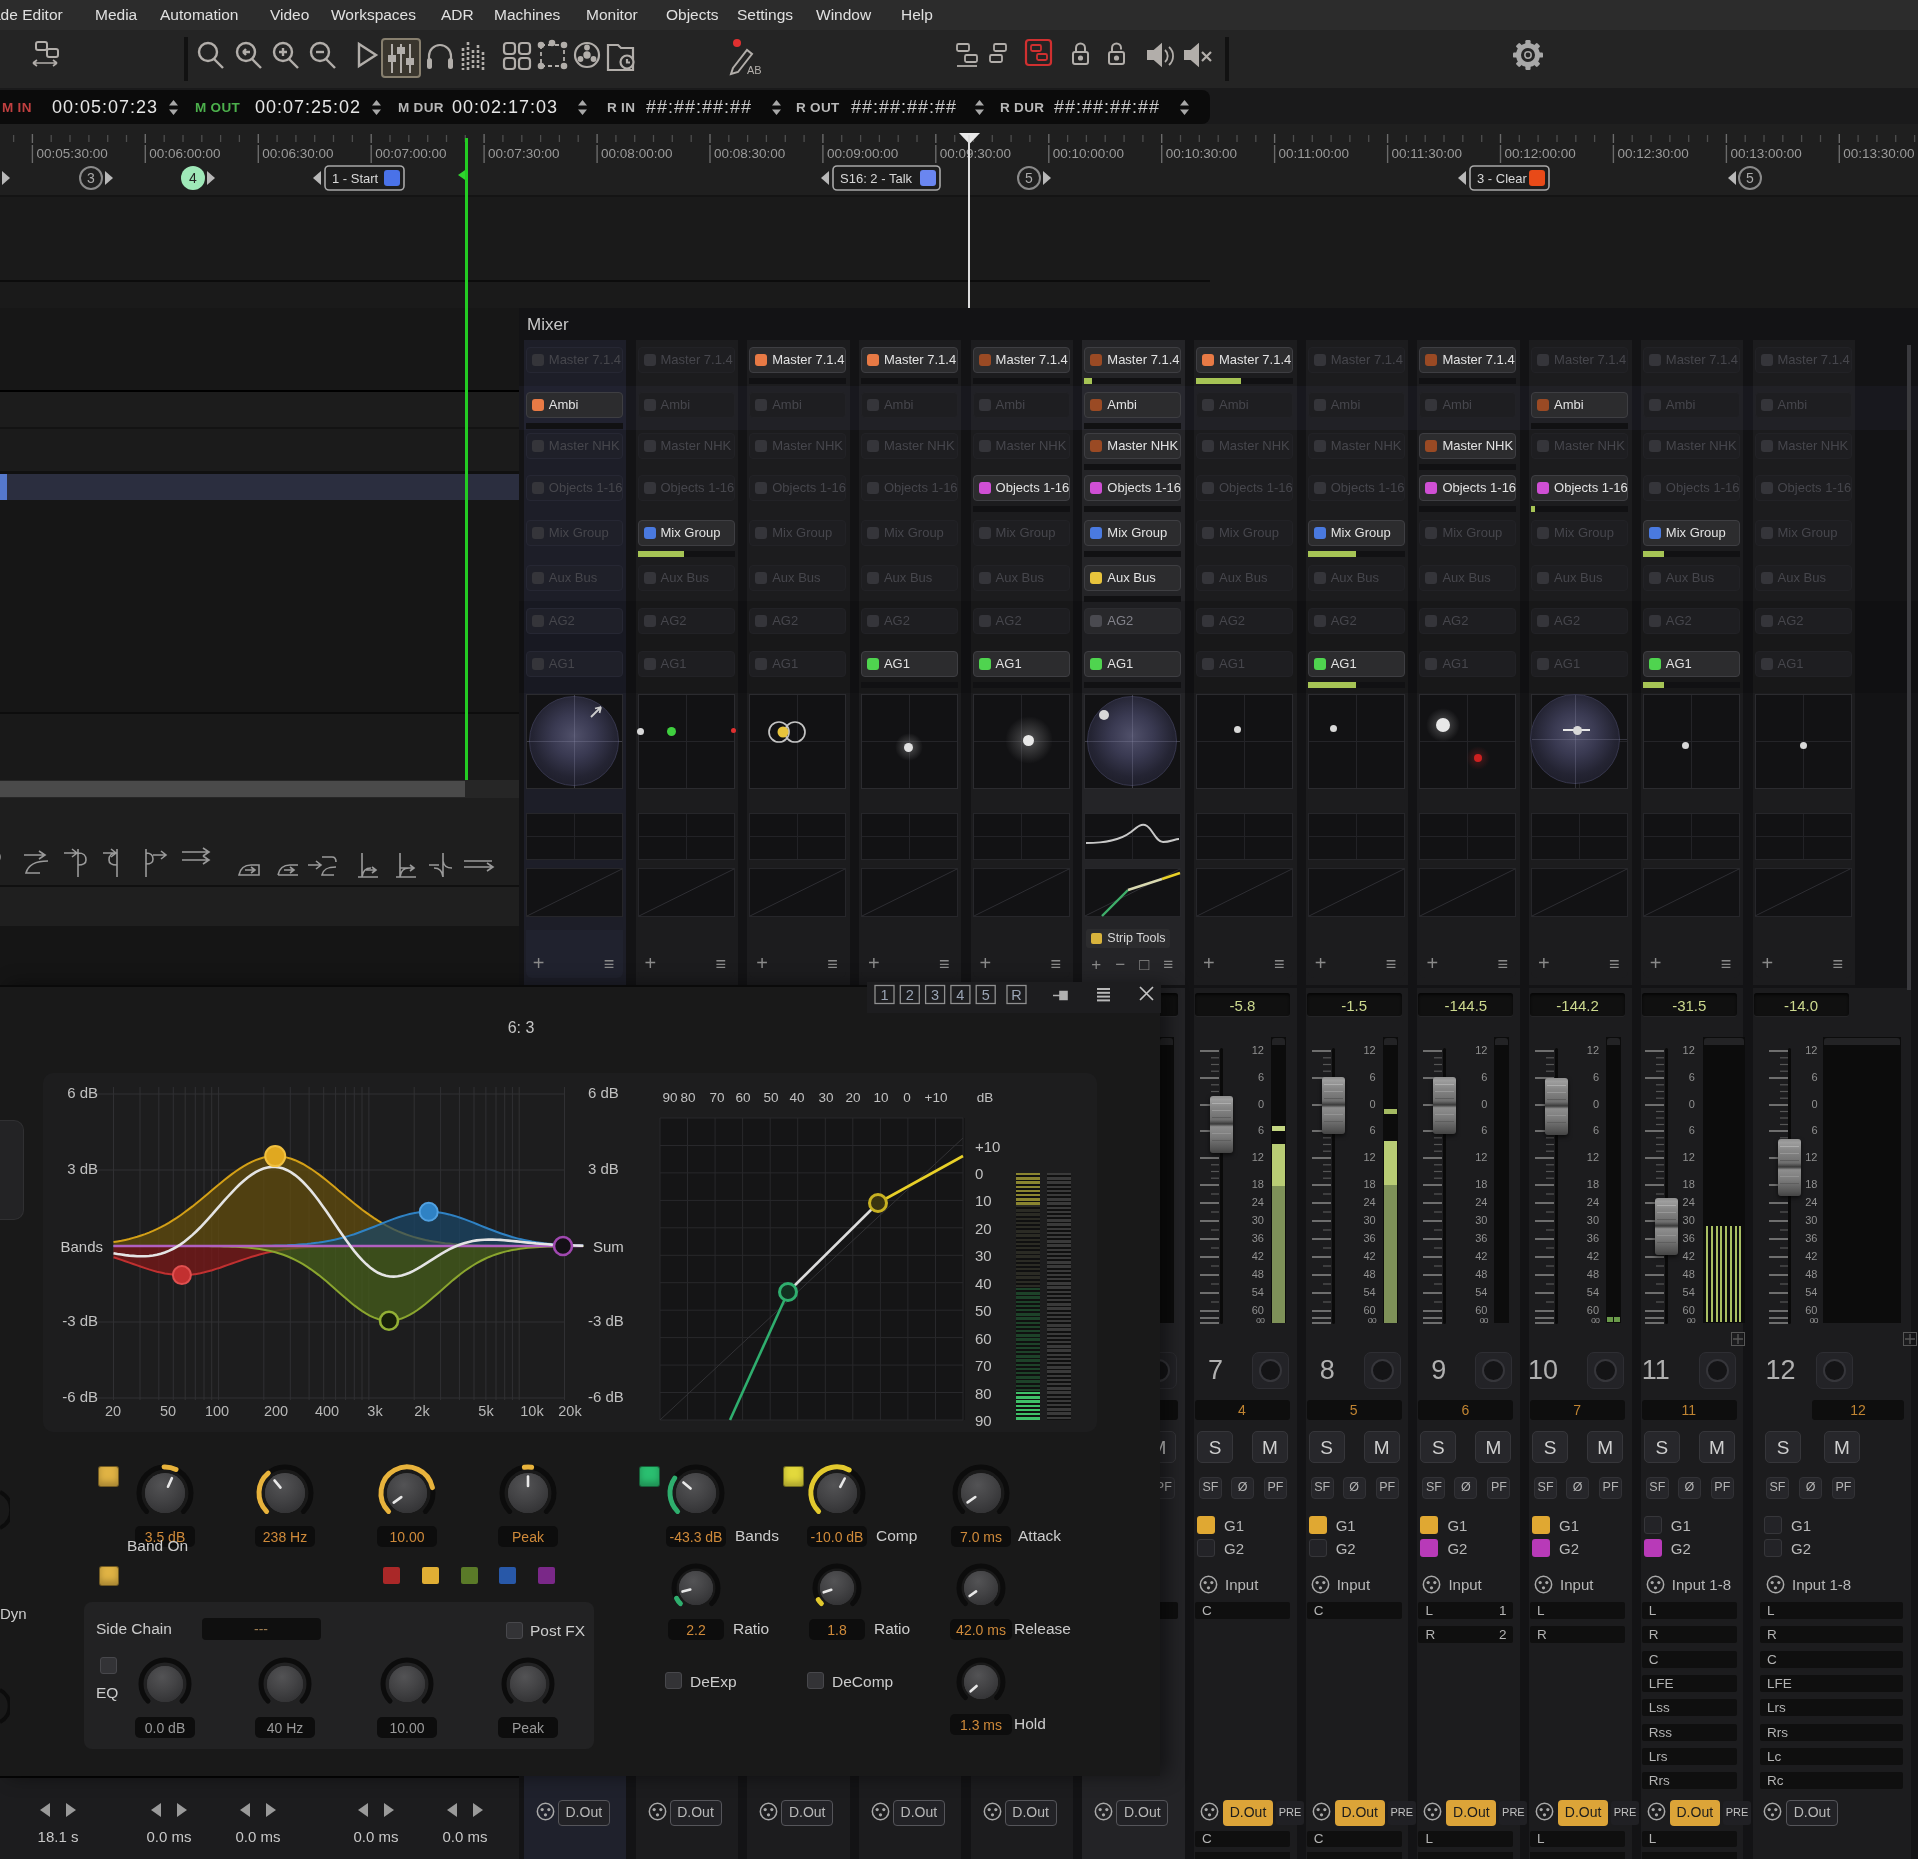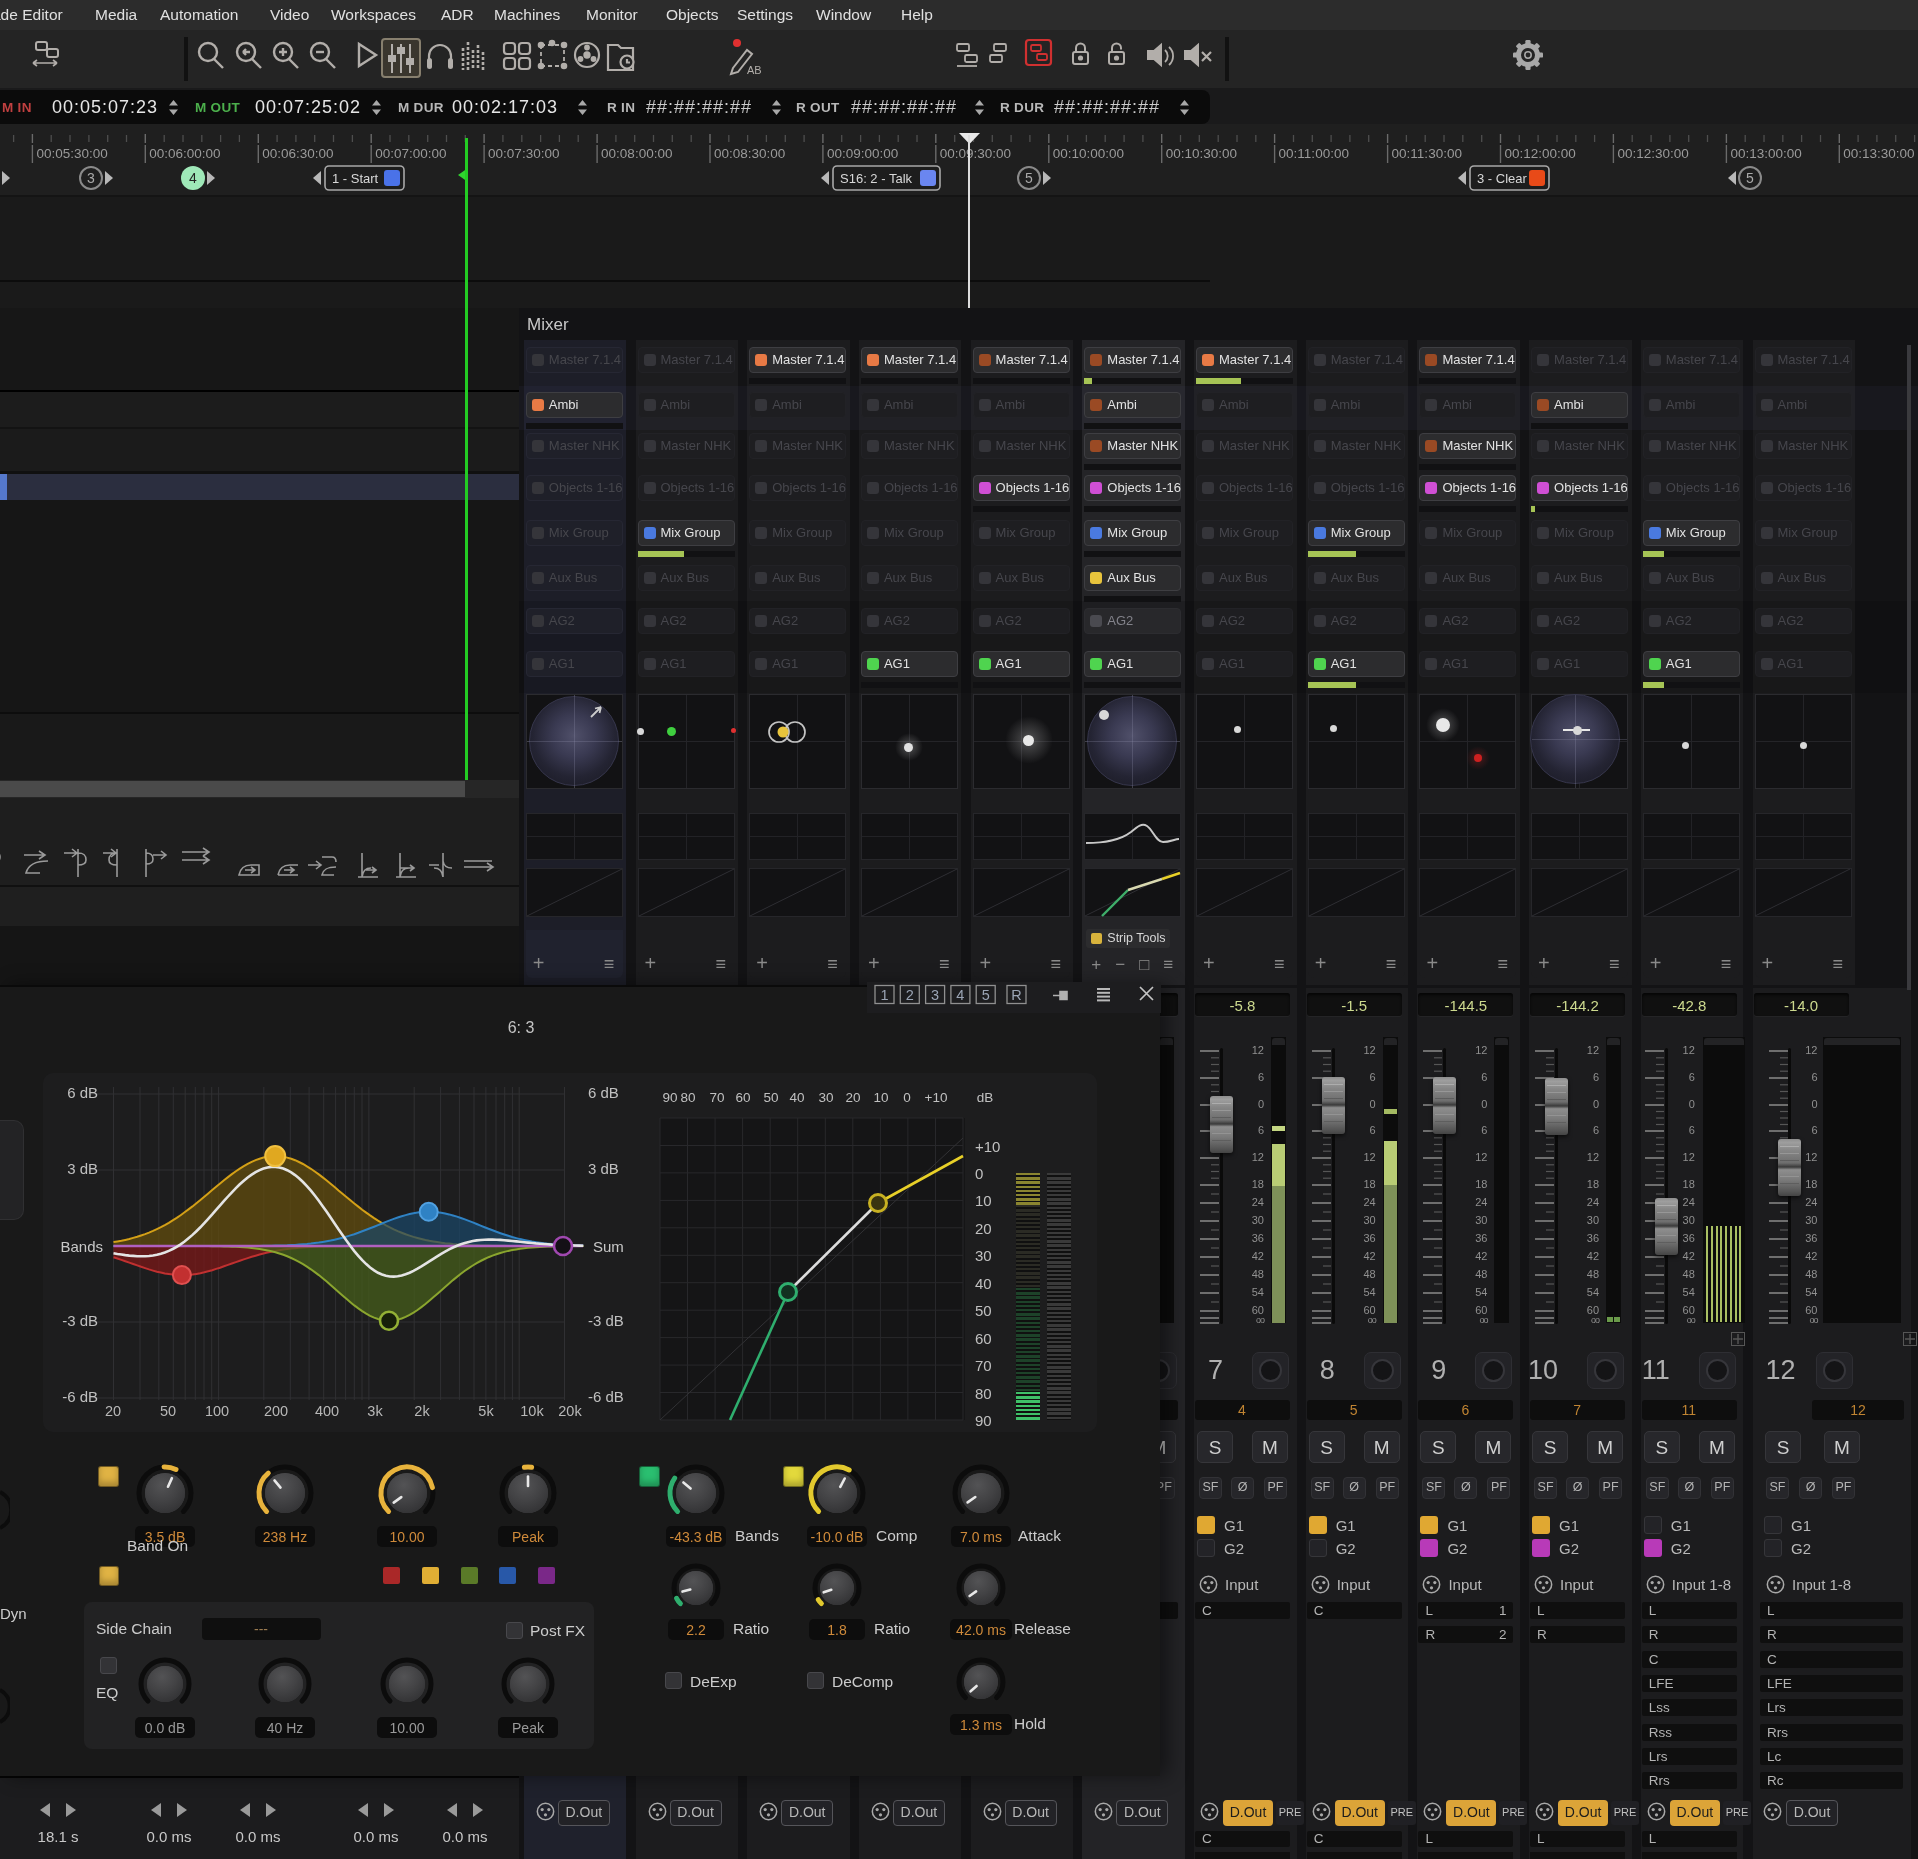--- a/index.html
+++ b/index.html
@@ -1483,21 +1483,21 @@
       <circle cx="6.5" cy="8" r="1.7" fill="#a8a8a8"></circle>
       <circle cx="13.5" cy="8" r="1.7" fill="#a8a8a8"></circle>
       <circle cx="10" cy="13.5" r="1.7" fill="#a8a8a8"></circle>
     </svg>
 <div style="position:absolute;left:1560.1px;top:1576.0px;font-size:15px;color:#b8b8b8;white-space:nowrap;">Input</div>
 <div style="position:absolute;left:1530.1px;top:1602.0px;width:95.0px;height:17.0px;background:#0f0f0f;border-radius:2px;"></div>
 <div style="position:absolute;left:1537.1px;top:1603.0px;font-size:13.5px;color:#b4b4b4;white-space:nowrap;">L</div>
 <div style="position:absolute;left:1530.1px;top:1626.3px;width:95.0px;height:17.0px;background:#0f0f0f;border-radius:2px;"></div>
 <div style="position:absolute;left:1537.1px;top:1627.3px;font-size:13.5px;color:#b4b4b4;white-space:nowrap;">R</div>
 <div style="position:absolute;left:1641.8px;top:993.0px;width:95.0px;height:23.0px;background:#101010;border-radius:3px;box-shadow:inset 0 2px 3px rgba(0,0,0,0.7),0 1px 0 rgba(255,255,255,0.04);"></div>
-<div style="position:absolute;left:1589.3px;top:997.0px;width:200px;text-align:center;font-size:15px;color:#ccd98e;white-space:nowrap;">-42.8</div>
+<div style="position:absolute;left:1589.3px;top:997.0px;width:200px;text-align:center;font-size:15px;color:#ccd98e;white-space:nowrap;">-31.5</div>
 <svg class="abs" style="left:1643.8px;top:1040px" width="22" height="290" viewBox="0 0 22 290">
       <g stroke="#8a8a8a" stroke-width="1.5">
         <line x1="1" y1="11" x2="20" y2="11"></line>
         <line x1="1" y1="38" x2="20" y2="38"></line>
         <line x1="1" y1="65" x2="20" y2="65"></line>
         <line x1="1" y1="91" x2="20" y2="91"></line>
         <line x1="1" y1="118" x2="20" y2="118"></line>
         <line x1="1" y1="145" x2="20" y2="145"></line>
         <line x1="1" y1="163" x2="20" y2="163"></line>
         <line x1="1" y1="181" x2="20" y2="181"></line>

